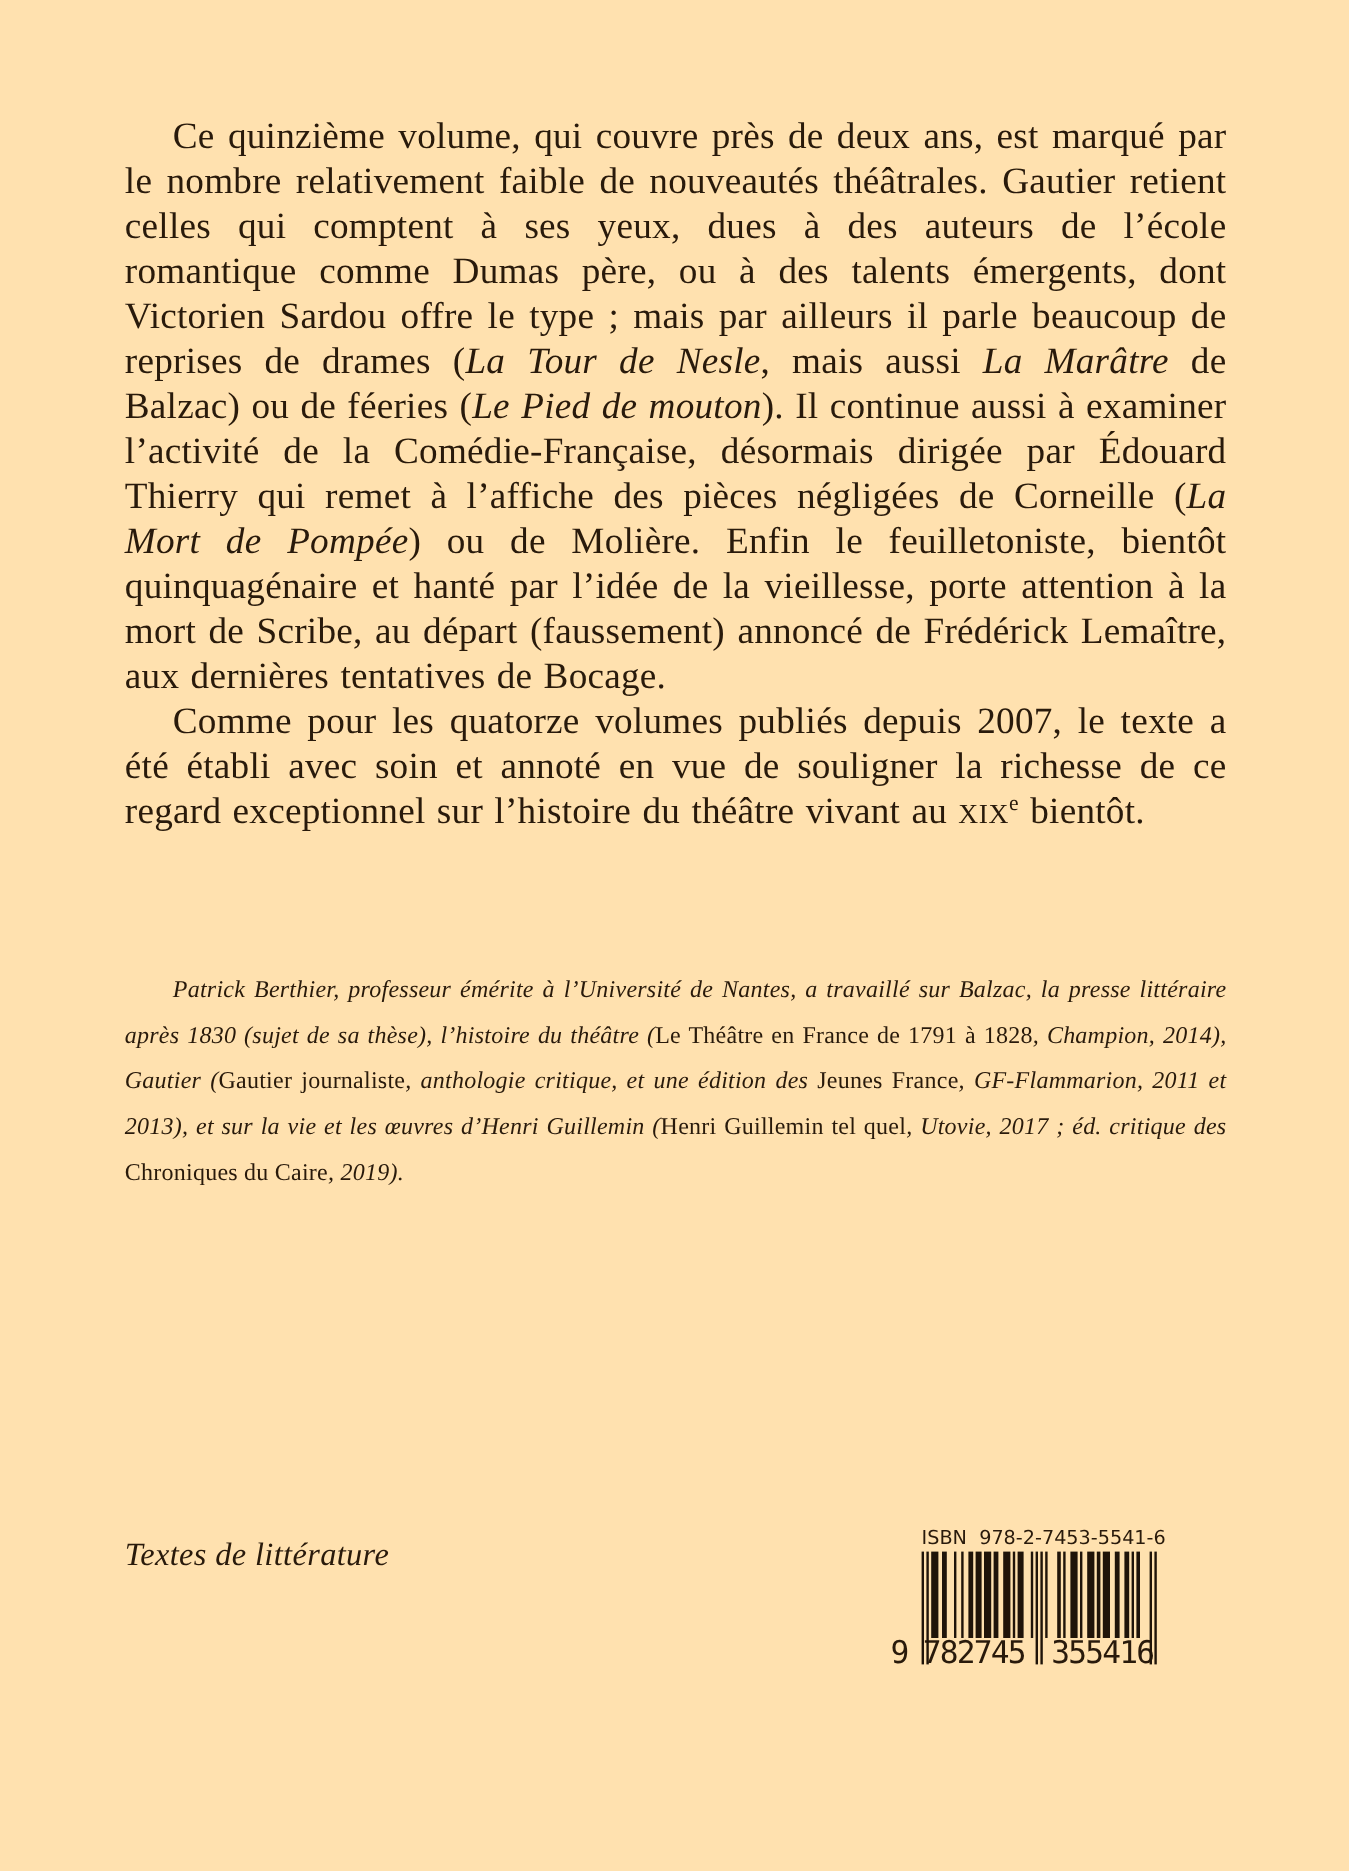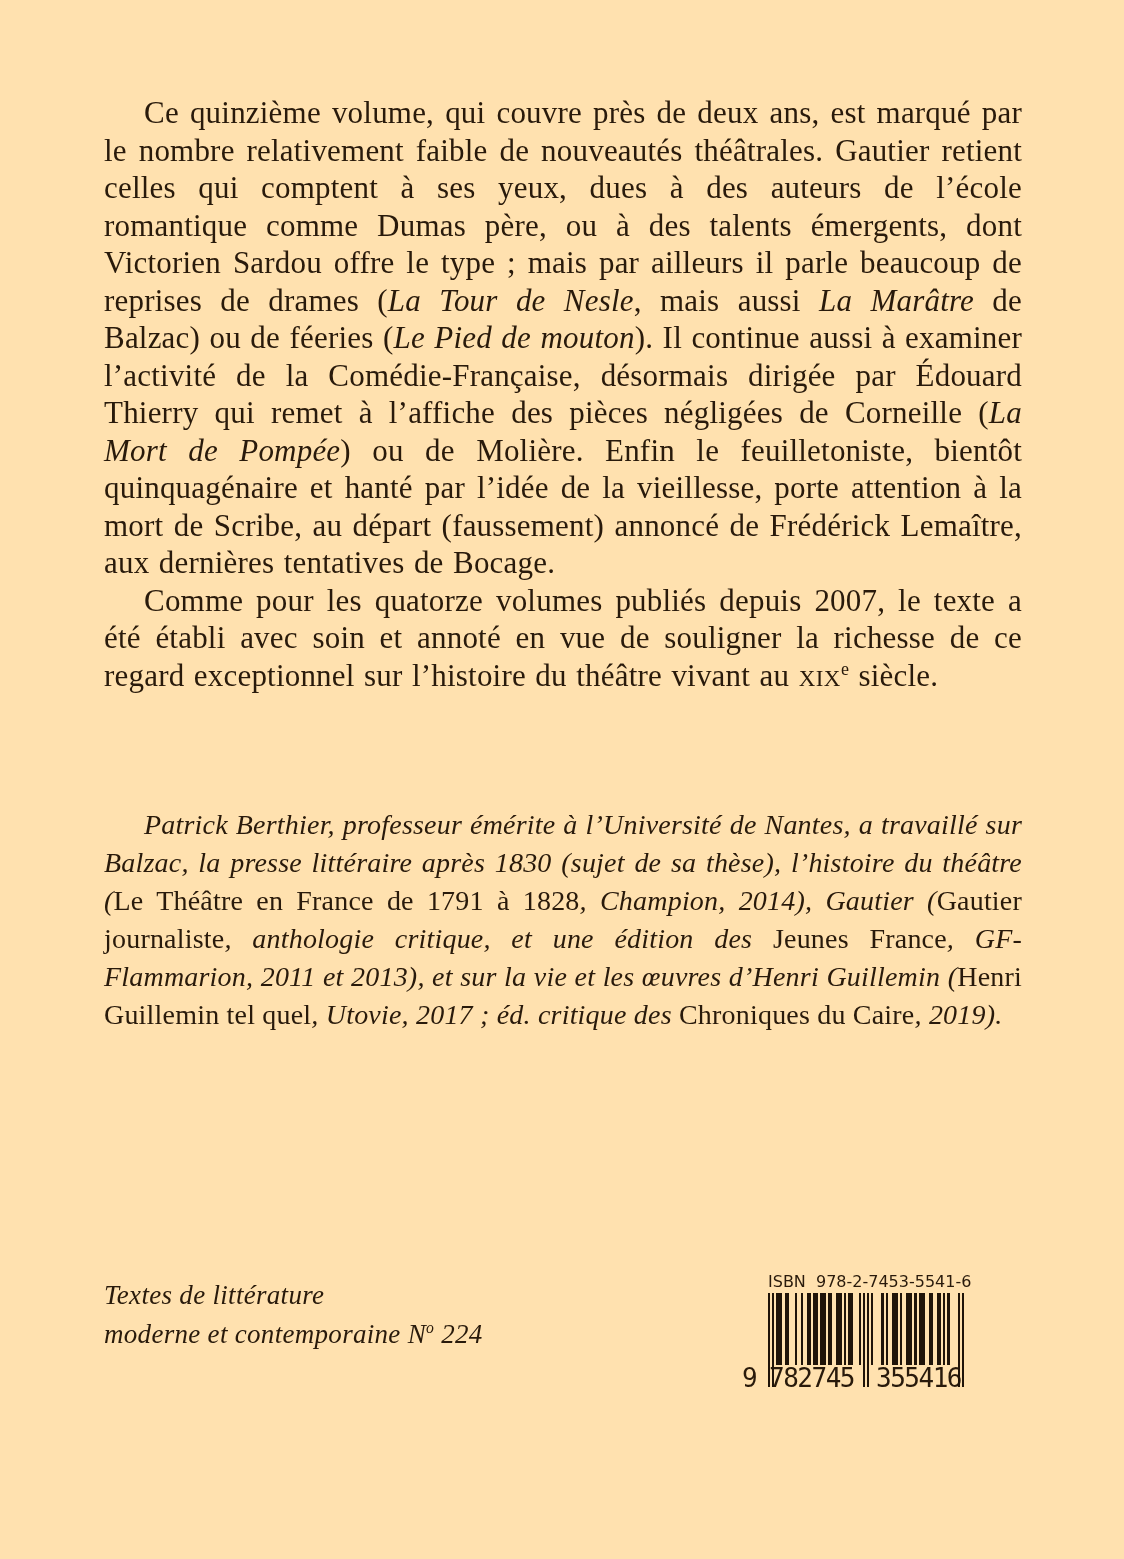--- a/index.html
+++ b/index.html
@@ -26,21 +26,21 @@
     word-spacing: 1.5px;
   }
   .main-text p { margin: 0; text-indent: 40px; }
 
   
   .bio {
     position: absolute;
     left: 104px;
     top: 806px;
     width: 918px;
-    font-size: 28px;
+    font-size: 20px;
     line-height: 38px;
     font-style: italic;
     text-align: justify;
     letter-spacing: 0.2px;
   }
   .bio p { margin: 0; text-indent: 40px; }
 
   
   .run-i  { font-style: italic; }
   .run-r  { font-style: normal; }
@@ -95,30 +95,29 @@
   .digit.g1 { left: 0;   width: 87px; text-align: center; }
   .digit.g2 { left: 107px; width: 87px; text-align: center; }
 </style>
 </head>
 <body style="background: rgb(255, 225, 175);">
 
 <div class="page" style="background: rgb(255, 225, 175); color: rgb(41, 26, 11);">
 
   <section class="main-text">
     <p><span>Ce quinzième volume, qui couvre près de deux ans, est marqué par le nombre relativement faible de nouveautés théâtrales. Gautier retient celles qui comptent à ses yeux, dues à des auteurs de l’école romantique comme Dumas père, ou à des talents émergents, dont Victorien Sardou offre le type ; mais par ailleurs il parle beaucoup de reprises de drames (</span><span class="run-i">La Tour de Nesle</span><span>, mais aussi </span><span class="run-i">La Marâtre</span><span> de Balzac) ou de féeries (</span><span class="run-i">Le Pied de mouton</span><span>). Il continue aussi à examiner l’activité de la Comédie-Française, désormais dirigée par Édouard Thierry qui remet à l’affiche des pièces négligées de Corneille (</span><span class="run-i">La Mort de Pompée</span><span>) ou de Molière. Enfin le feuilletoniste, bientôt quinquagénaire et hanté par l’idée de la vieillesse, porte attention à la mort de Scribe, au départ (faussement) annoncé de Frédérick Lemaître, aux dernières tentatives de Bocage.</span></p>
-    <p><span>Comme pour les quatorze volumes publiés depuis 2007, le texte a été établi avec soin et annoté en vue de souligner la richesse de ce regard exceptionnel sur l’histoire du théâtre vivant au </span><span class="run-sc">XIX</span><span class="run-sup">e</span><span> siècle.</span></p>
+    <p><span>Comme pour les quatorze volumes publiés depuis 2007, le texte a été établi avec soin et annoté en vue de souligner la richesse de ce regard exceptionnel sur l’histoire du théâtre vivant au </span><span class="run-sc">XIX</span><span class="run-sup">e</span><span> bientôt.</span></p>
   </section>
 
   <section class="bio">
     <p><span>Patrick Berthier, professeur émérite à l’Université de Nantes, a travaillé sur Balzac, la presse littéraire après 1830 (sujet de sa thèse), l’histoire du théâtre (</span><span class="run-r">Le Théâtre en France de 1791 à 1828</span><span>, Champion, 2014), Gautier (</span><span class="run-r">Gautier journaliste</span><span>, anthologie critique, et une édition des </span><span class="run-r">Jeunes France</span><span>, GF-Flammarion, 2011 et 2013), et sur la vie et les œuvres d’Henri Guillemin (</span><span class="run-r">Henri Guillemin tel quel</span><span>, Utovie, 2017 ; éd. critique des </span><span class="run-r">Chroniques du Caire</span><span>, 2019).</span></p>
   </section>
 
   <div class="collection">
     <div><span>Textes de littérature</span></div>
-    <div><span>moderne et contemporaine N</span><span class="run-sup">o</span><span> 224</span></div>
   </div>
 
   <div class="barcode-block">
     <div class="isbn-line">ISBN  978-2-7453-5541-6</div>
     <div class="bars">
       <span class="digit first">9</span>
       <span class="digit g1">782745</span>
       <span class="digit g2">355416</span>
     <div class="bar guard" style="left: 0px; width: 2.06px; background: rgb(32, 20, 9);"></div>
         <div class="bar guard" style="left: 4.13px; width: 2.06px; background: rgb(32, 20, 9);"></div>

